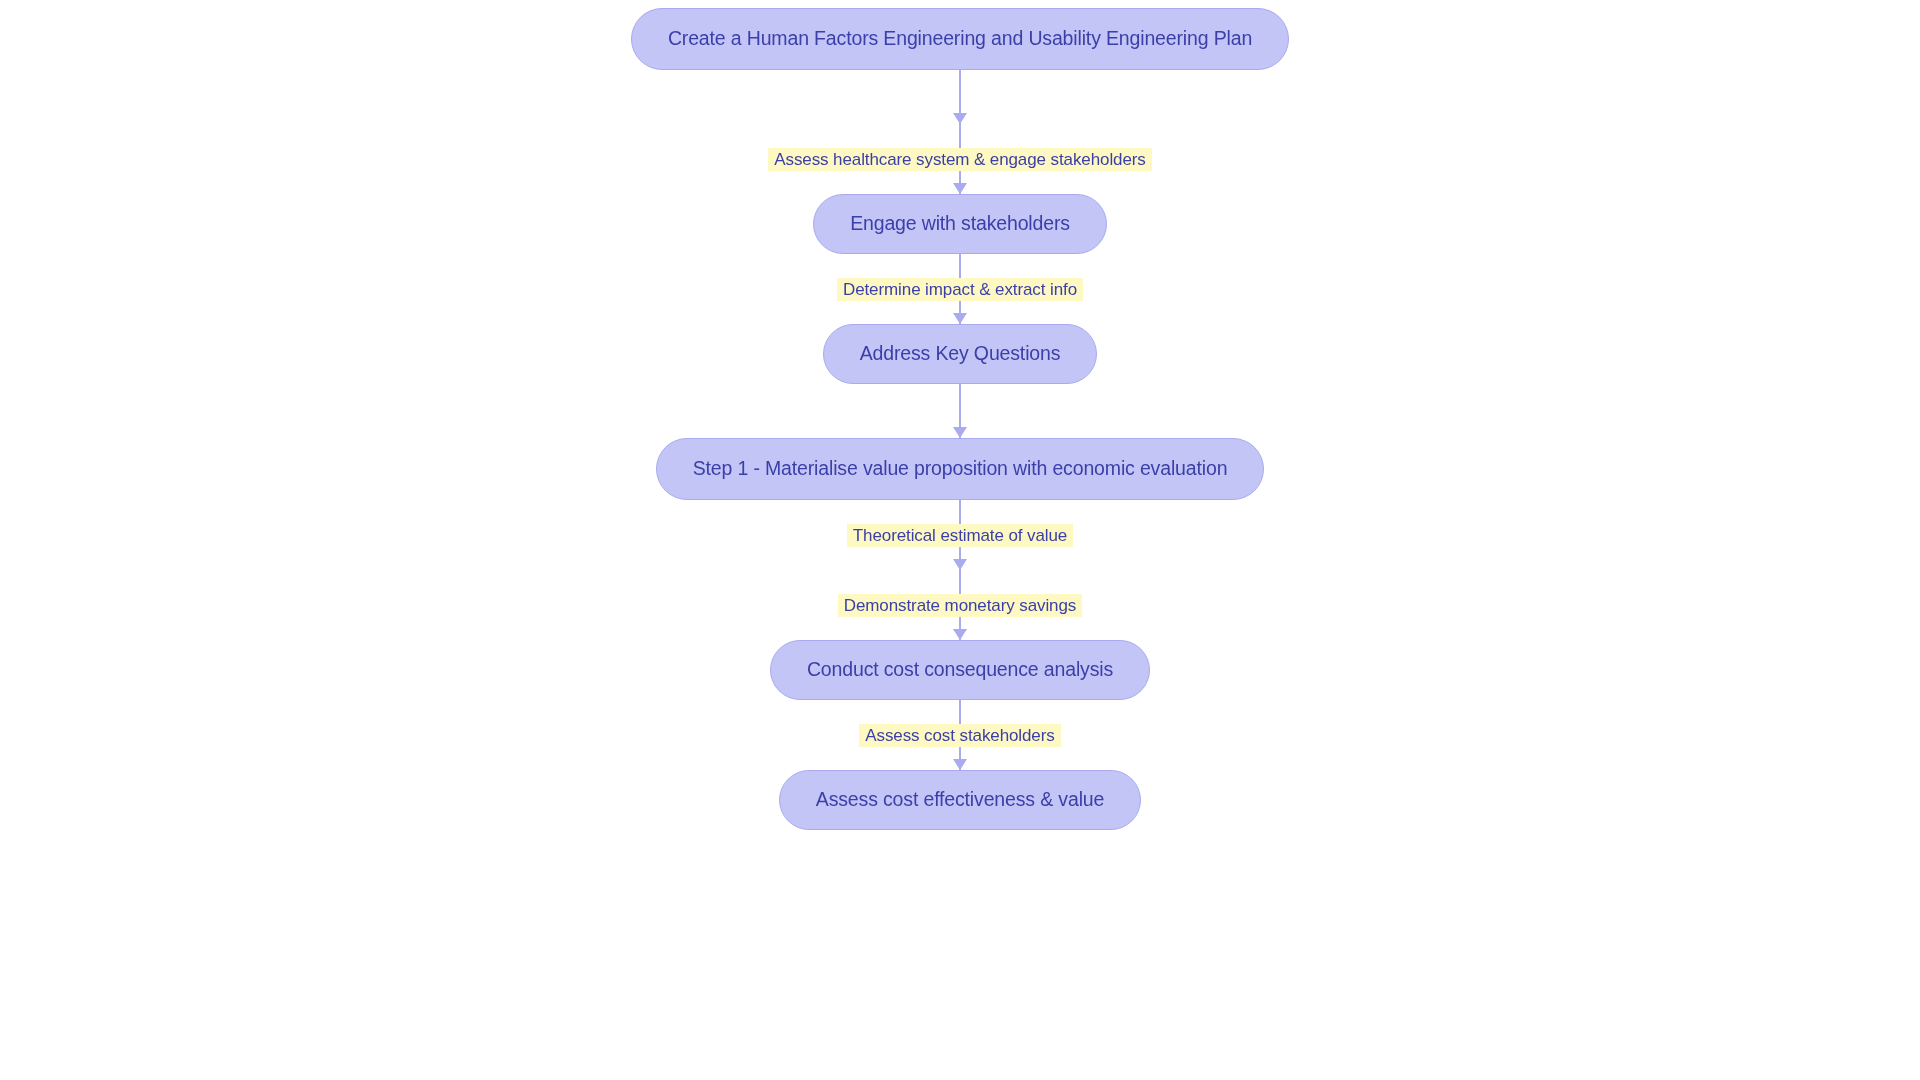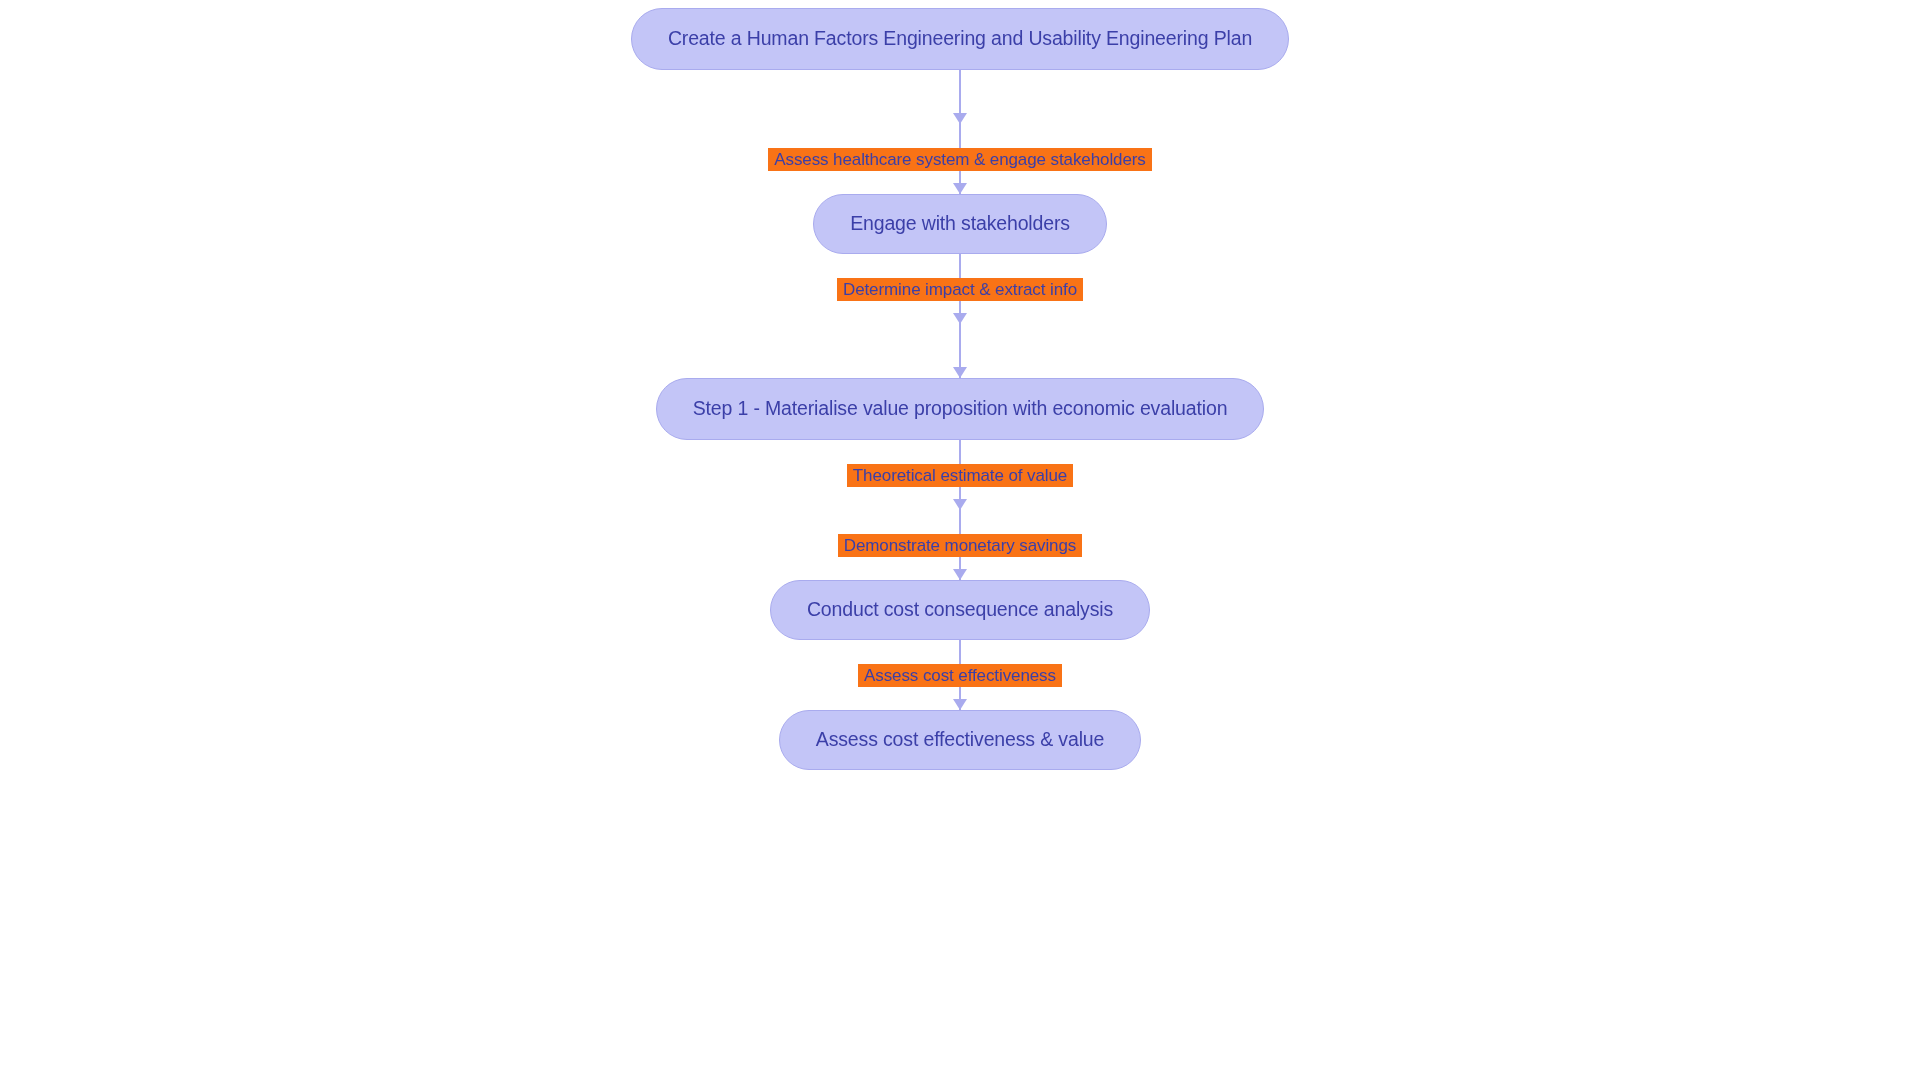--- a/index.html
+++ b/index.html
@@ -84,21 +84,21 @@
     border-right: 7px solid transparent;
     border-top: 11px solid #a9abee;
   }
   .edge .edge-label {
     position: relative;
     z-index: 3;
     color: #3b3fa8;
     font-size: 17px;
     line-height: 1;
     letter-spacing: -0.1px;
-    background: #f97316;
+    background: #fef9c3;
     padding: 3px 6px;
     white-space: nowrap;
   }
   .edge.plain { height: 54px; }
   .edge.labeled { height: 70px; }
 </style>
 </head>
 <body>
 
 <div id="flow-canvas">
@@ -119,20 +119,21 @@
     </div>
 
     <div class="node tall">Engage with stakeholders</div>
 
     <div class="edge labeled">
       <span class="line"></span>
       <span class="edge-label">Determine impact &amp; extract info</span>
       <span class="arrow"></span>
     </div>
 
+    <div class="node tall">Address Key Questions</div>
 
     <div class="edge plain">
       <span class="line"></span>
       <span class="arrow"></span>
     </div>
 
     <div class="node xtall">Step 1 - Materialise value proposition with economic evaluation</div>
 
     <div class="edge labeled">
       <span class="line"></span>
@@ -144,20 +145,20 @@
     <div class="edge labeled">
       <span class="line"></span>
       <span class="edge-label">Demonstrate monetary savings</span>
       <span class="arrow"></span>
     </div>
 
     <div class="node tall">Conduct cost consequence analysis</div>
 
     <div class="edge labeled">
       <span class="line"></span>
-      <span class="edge-label">Assess cost effectiveness</span>
+      <span class="edge-label">Assess cost stakeholders</span>
       <span class="arrow"></span>
     </div>
 
     <div class="node tall">Assess cost effectiveness &amp; value</div>
 
   </div>
 </div>
 
 </body></html>

